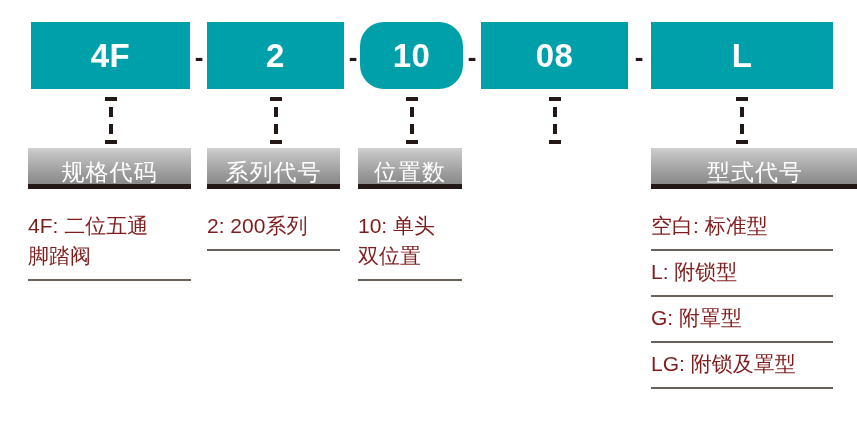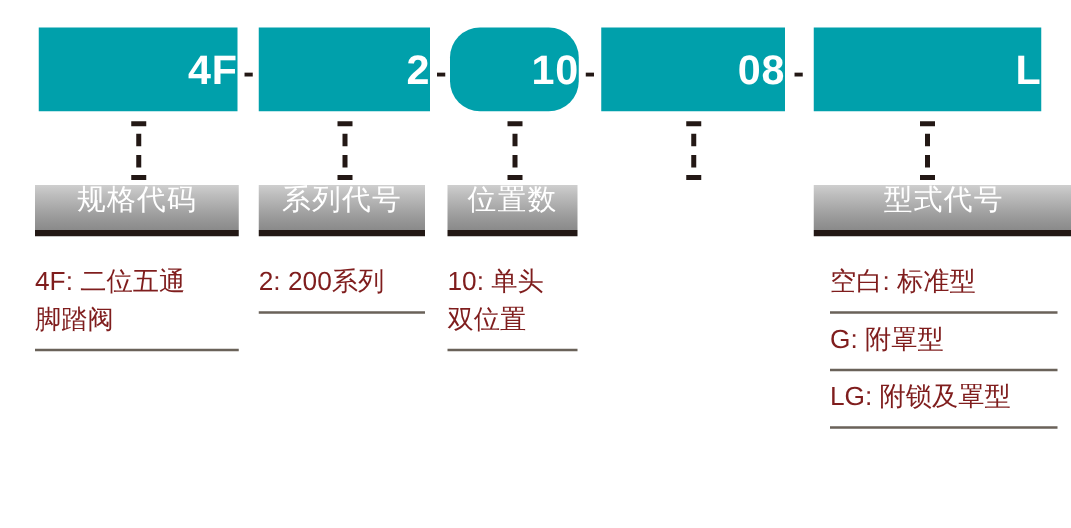--- a/index.html
+++ b/index.html
@@ -22,21 +22,21 @@
     width: 857px;
     height: 422px;
   }
 
   
   .code-box {
     position: absolute;
     background: #00a0ab;
     display: flex;
     align-items: center;
-    justify-content: flex-end;
+    justify-content: center;
     color: #ffffff;
     font-size: 33px;
     font-weight: bold;
     letter-spacing: 0.5px;
     line-height: 1;
   }
 
   
   .sep {
     position: absolute;
@@ -67,21 +67,21 @@
     width: 4px;
     height: 10px;
   }
 
   
   .head-box {
     position: absolute;
     background: linear-gradient(to bottom, #cfcfcf 0%, #bdbdbd 22%, #9a9a9a 72%, #8a8a8a 100%);
     border-bottom: 5px solid #231815;
     display: flex;
-    align-items: flex-start;
+    align-items: flex-end;
     justify-content: center;
     box-sizing: border-box;
   }
   .head-box .head-label {
     color: #ffffff;
     font-size: 23px;
     line-height: 1;
     letter-spacing: 1px;
     white-space: nowrap;
   }
@@ -199,25 +199,28 @@
   </div>
 
   <div class="desc-col" style="left:358px; top:205px; width:104px;">
     <div class="desc-row">
       <div class="line">10: 单头</div>
       <div class="line">双位置</div>
     </div>
   </div>
 
 
-  <div class="desc-col" style="left:651px; top:205px; width:182px;margin-left:13px;">
+  <div class="desc-col" style="left:651px; top:205px; width:182px;">
     <div class="desc-row">
       <div class="line">空白: 标准型</div>
     </div>
     <div class="desc-row">
+      <div class="line">L: 附锁型</div>
+    </div>
+    <div class="desc-row">
       <div class="line">G: 附罩型</div>
     </div>
     <div class="desc-row">
       <div class="line">LG: 附锁及罩型</div>
     </div>
   </div>
 
 </div>
 
 </body></html>

